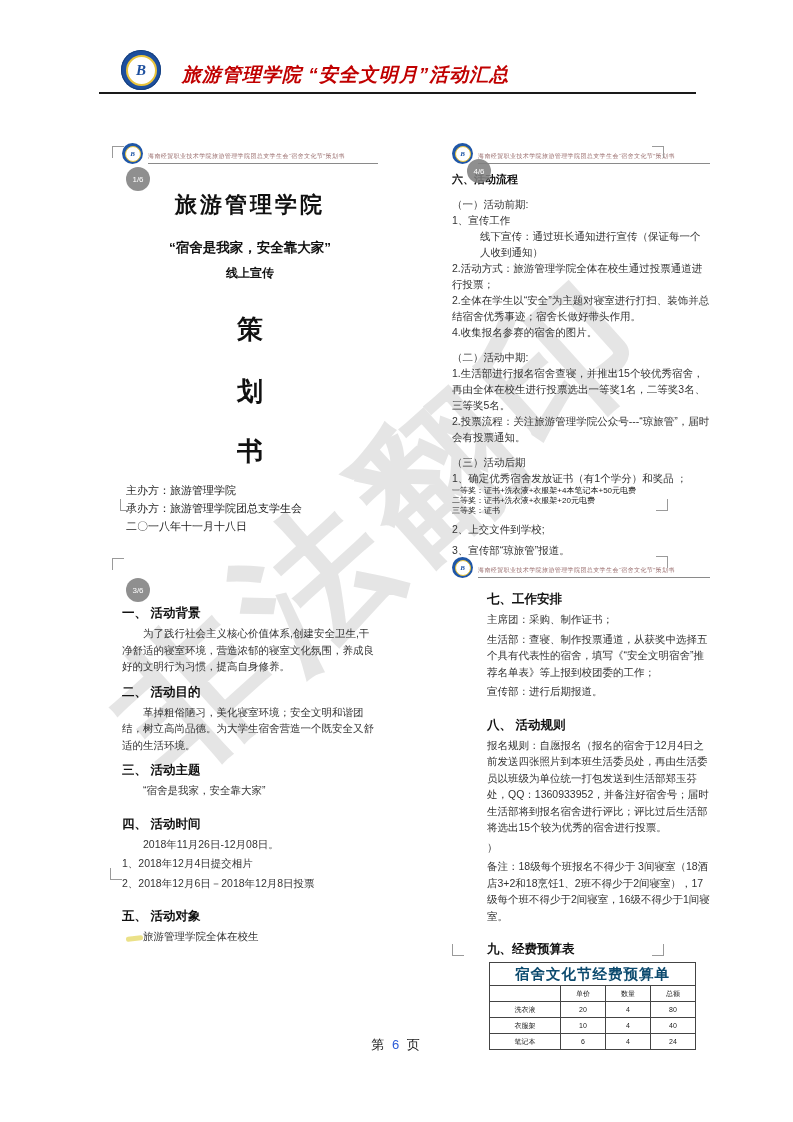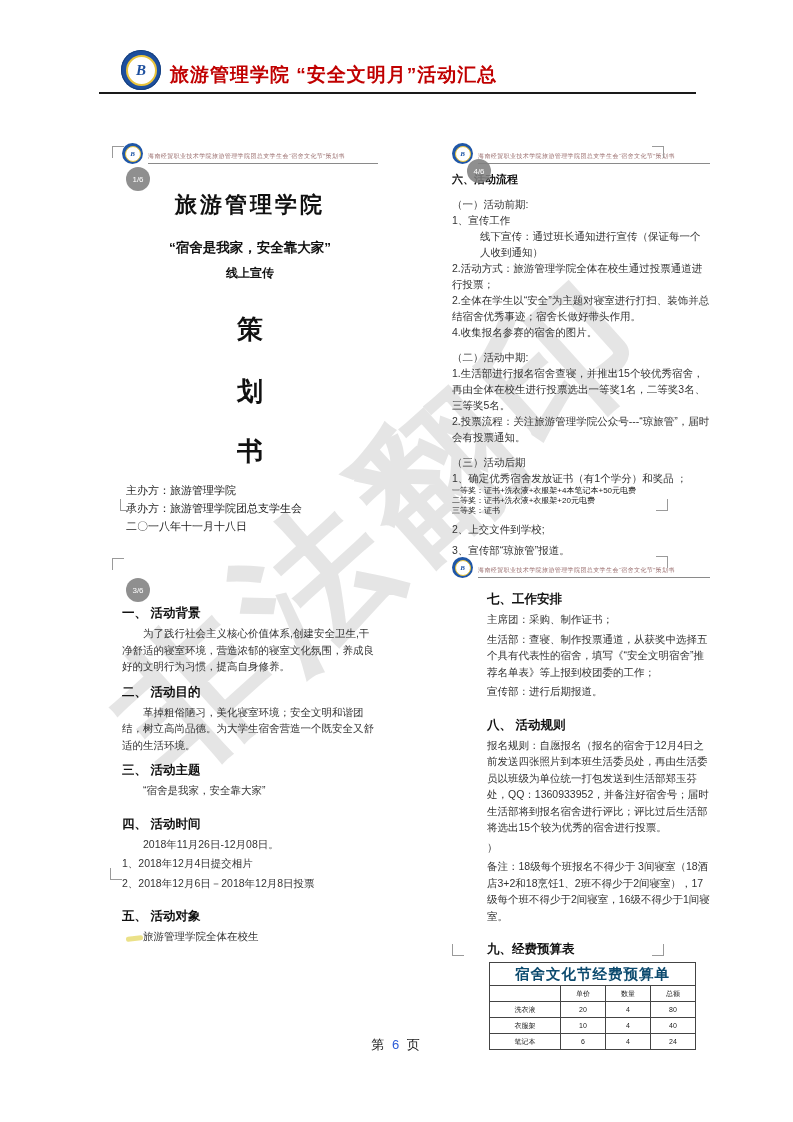--- a/index.html
+++ b/index.html
@@ -8,21 +8,21 @@
     font-family:"Liberation Sans","DejaVu Sans",sans-serif;color:#222;
   }
   .page{position:absolute;inset:0;outline:1px solid #ededed;}
 
   
   .app-logo{position:absolute;left:121px;top:50px;width:40px;height:40px;border-radius:50%;
     background:#1d4f9e;display:flex;align-items:center;justify-content:center;box-shadow:0 0 0 1px #16407f inset;}
   .app-logo .inner{width:27px;height:27px;border-radius:50%;background:#fff;border:2.5px solid #e9c43c;
     display:flex;align-items:center;justify-content:center;}
   .app-logo .glyph{color:#1d4f9e;font-weight:bold;font-style:italic;font-size:15px;font-family:"Liberation Serif",serif;}
-  .app-title{position:absolute;left:170px;top:62px;font-size:19px;font-weight:bold;color:#c00000;letter-spacing:1px;white-space:nowrap;}
+  .app-title{position:absolute;left:182px;top:62px;font-size:19px;font-weight:bold;color:#c00000;letter-spacing:1px;white-space:nowrap;font-style:italic;}
   .header-rule{position:absolute;left:99px;right:97px;top:92px;border-top:2px solid #1a1a1a;height:0;}
 
   
   .watermark{position:absolute;left:55px;top:425px;z-index:0;transform:rotate(-42deg);transform-origin:center;
     font-size:150px;font-weight:bold;letter-spacing:14px;color:rgba(125,125,125,0.20);white-space:nowrap;pointer-events:none;}
 
   
   .minipage{position:absolute;z-index:1;}
   .mp1{left:122px;top:140px;width:256px;height:376px;}
   .mp2{left:452px;top:140px;width:258px;height:376px;}

